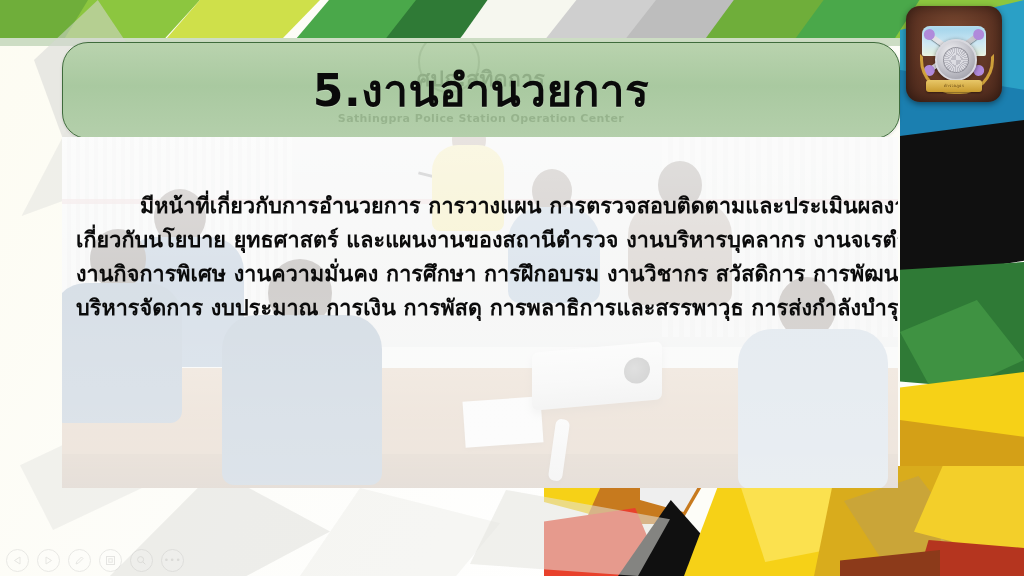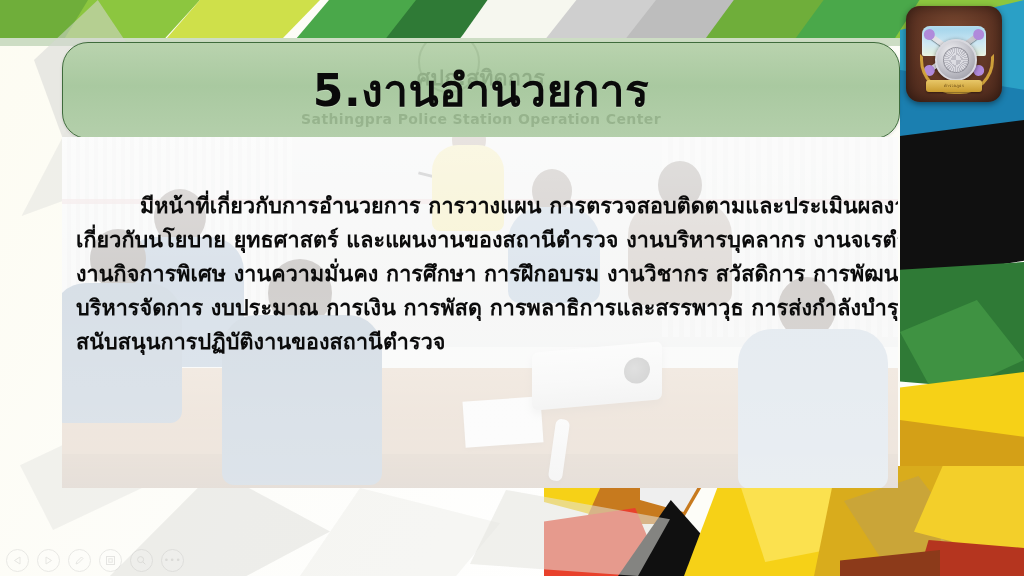--- a/index.html
+++ b/index.html
@@ -107,21 +107,21 @@
     opacity:.30;pointer-events:none;
   }
   #titlebar .wm .wm-seal{
     position:absolute;left:355px;top:-12px;width:58px;height:58px;border-radius:50%;
     border:2px solid #5d7a52;opacity:.5;
   }
   #titlebar .wm .wm-th{
     font-size:21px;font-weight:700;color:#4e6a46;margin-top:6px;letter-spacing:.5px;
   }
   #titlebar .wm .wm-en{
-    font-size:14px;font-weight:700;color:#5d7a52;letter-spacing:.4px;margin-top:17px;
+    font-size:11px;font-weight:700;color:#5d7a52;letter-spacing:.4px;margin-top:17px;
   }
   #titlebar .title{
     position:absolute;left:0;right:0;top:50%;transform:translateY(-50%);
     text-align:center;
     font-size:44px;font-weight:700;color:#0a0a0a;
     letter-spacing:.5px;line-height:1;
     text-shadow:0 1px 0 rgba(255,255,255,.25);
   }
 
   
@@ -337,21 +337,20 @@
       <div class="remote"></div>
     </div>
 
     <div class="veil"></div>
 
     <div id="bodytext">
       <p class="first">มีหน้าที่เกี่ยวกับการอำนวยการ การวางแผน การตรวจสอบติดตามและประเมินผลงานที่</p>
       <p>เกี่ยวกับนโยบาย ยุทธศาสตร์ และแผนงานของสถานีตำรวจ งานบริหารบุคลากร งานจเรตำรวจ</p>
       <p>งานกิจการพิเศษ งานความมั่นคง การศึกษา การฝึกอบรม งานวิชากร สวัสดิการ การพัฒนา การ</p>
       <p>บริหารจัดการ งบประมาณ การเงิน การพัสดุ การพลาธิการและสรรพาวุธ การส่งกำลังบำรุง</p>
-      <p>สนับสนุนการปฏิบัติงานของสถานีตำรวจ</p>
     </div>
   </div>
 
   <div id="toolbar">
 
     <div class="tbtn">
       <svg width="9" height="9" viewBox="0 0 9 9">
         <polygon points="7,1 7,8 1.5,4.5" fill="none" stroke="#b0b0b0" stroke-width="1"></polygon>
       </svg>
     </div>

